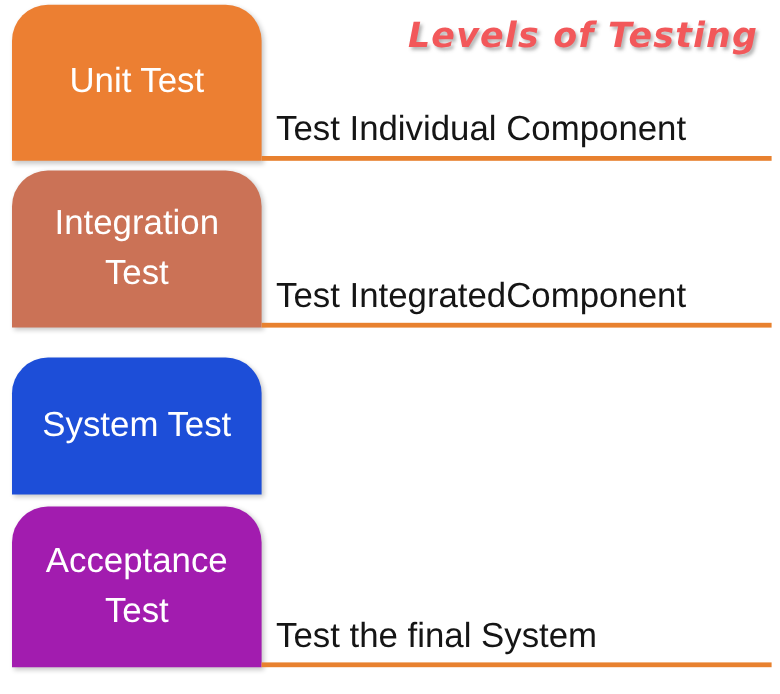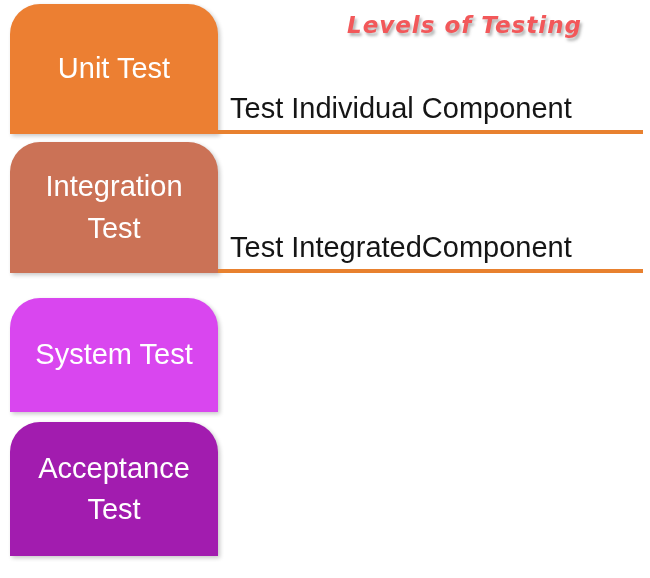--- a/index.html
+++ b/index.html
@@ -10,29 +10,29 @@
   }
   .canvas {
     position: relative;
     width: 650px;
     height: 578px;
     background: #ffffff;
     overflow: hidden;
   }
   .title {
     position: absolute;
-    left: 322px;
+    left: 340px;
     top: 12px;
     width: 285px;
     text-align: center;
     white-space: nowrap;
     font-family: "DejaVu Sans", sans-serif;
     font-style: italic;
     font-weight: bold;
-    font-size: 23px;
+    font-size: 29px;
     letter-spacing: 1px;
     color: var(--title, #F2585A);
     text-shadow: 2px 3px 3px rgba(90, 90, 90, 0.45);
   }
   .row {
     position: absolute;
     left: 0;
     width: 650px;
   }
   .row-0 { top: 4px;   height: 130px; }
@@ -95,24 +95,27 @@
   <div class="row row-1">
     <div class="box" style="background: rgb(203, 114, 86);">
       <span class="box-label">Integration Test</span>
     </div>
     <div class="desc-area">
       <span class="desc">Test IntegratedComponent</span>
     </div>
   </div>
 
   <div class="row row-2">
-    <div class="box" style="background: #d946ef; margin-top: 16px;">
+    <div class="box" style="background: #1d4ed8; margin-top: 16px;">
       <span class="box-label">System Test</span>
     </div>
   </div>
 
   <div class="row row-3">
     <div class="box" style="background: #a21caf;">
       <span class="box-label">Acceptance Test</span>
     </div>
+    <div class="desc-area">
+      <span class="desc">Test the final System</span>
+    </div>
   </div>
 
 </div>
 
 </body></html>

